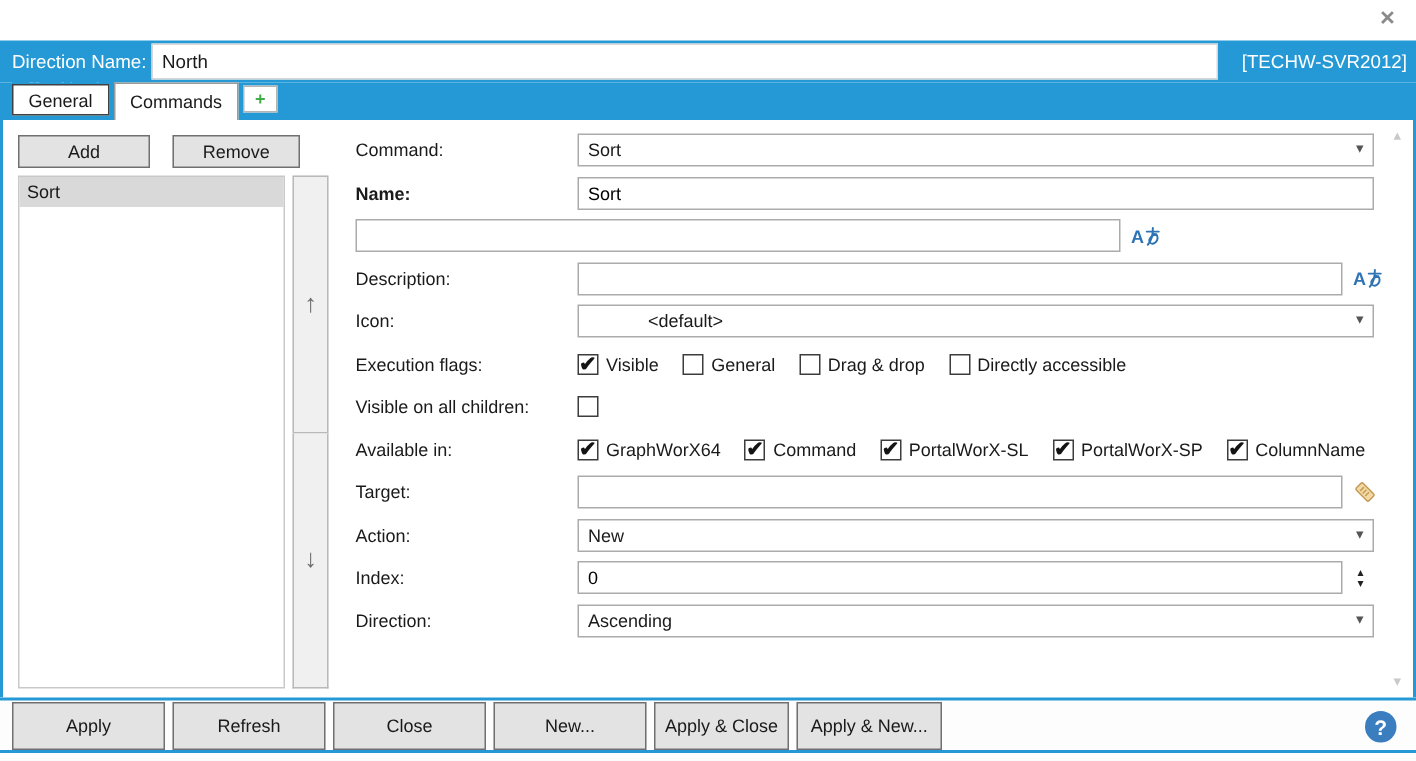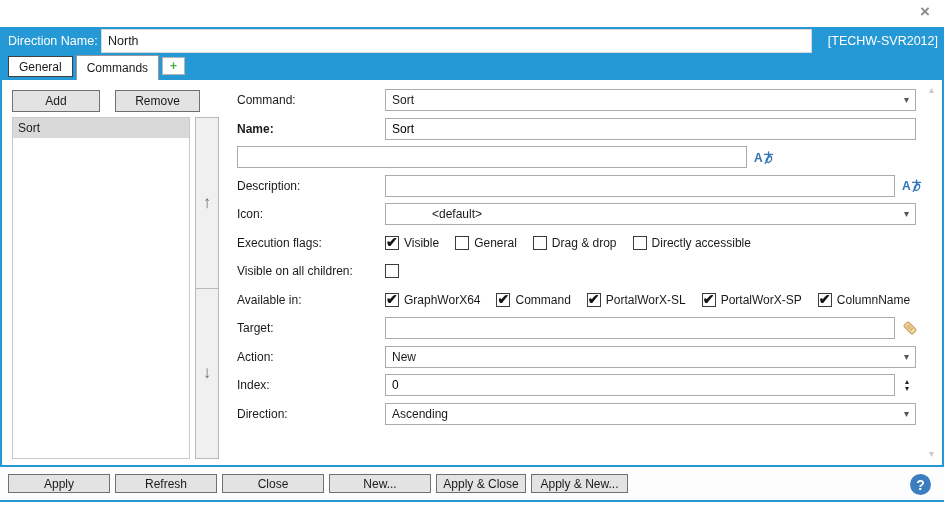--- a/index.html
+++ b/index.html
@@ -70,21 +70,21 @@
   .spinner { display:flex; flex-direction:column; margin-left:6px; }
   .spin { font-size:8px; line-height:7px; color:#222; cursor:pointer; text-align:center; width:12px; }
 
   .scroll-hint { position:absolute; right:8px; color:#c9c9c9; font-size:10px; }
   .scroll-hint.up { top:4px; }
   .scroll-hint.down { top:368px; }
 
   
   .footer { position:relative; height:37px; background:#fdfdfd; border-top:2px solid #2599d5; border-bottom:2px solid #2599d5;
             display:flex; align-items:center; gap:5px; padding-left:8px; }
-  .fbtn { height:19px; }
+  .fbtn { height:32px; }
   .fbtn.w1 { width:102px; }
   .fbtn.w2 { width:90px; }
   .fbtn.w3 { width:97px; }
   .help { position:absolute; right:13px; top:7px; width:21px; height:21px; border-radius:50%; background:#3a7ebf;
           color:#fff; font-weight:bold; font-size:14px; display:flex; align-items:center; justify-content:center; cursor:pointer; }
   .win-edge { height:6px; background:#ffffff; border-bottom:1px solid #e0e0e0; }
 </style>
 </head>
 <body>
 

